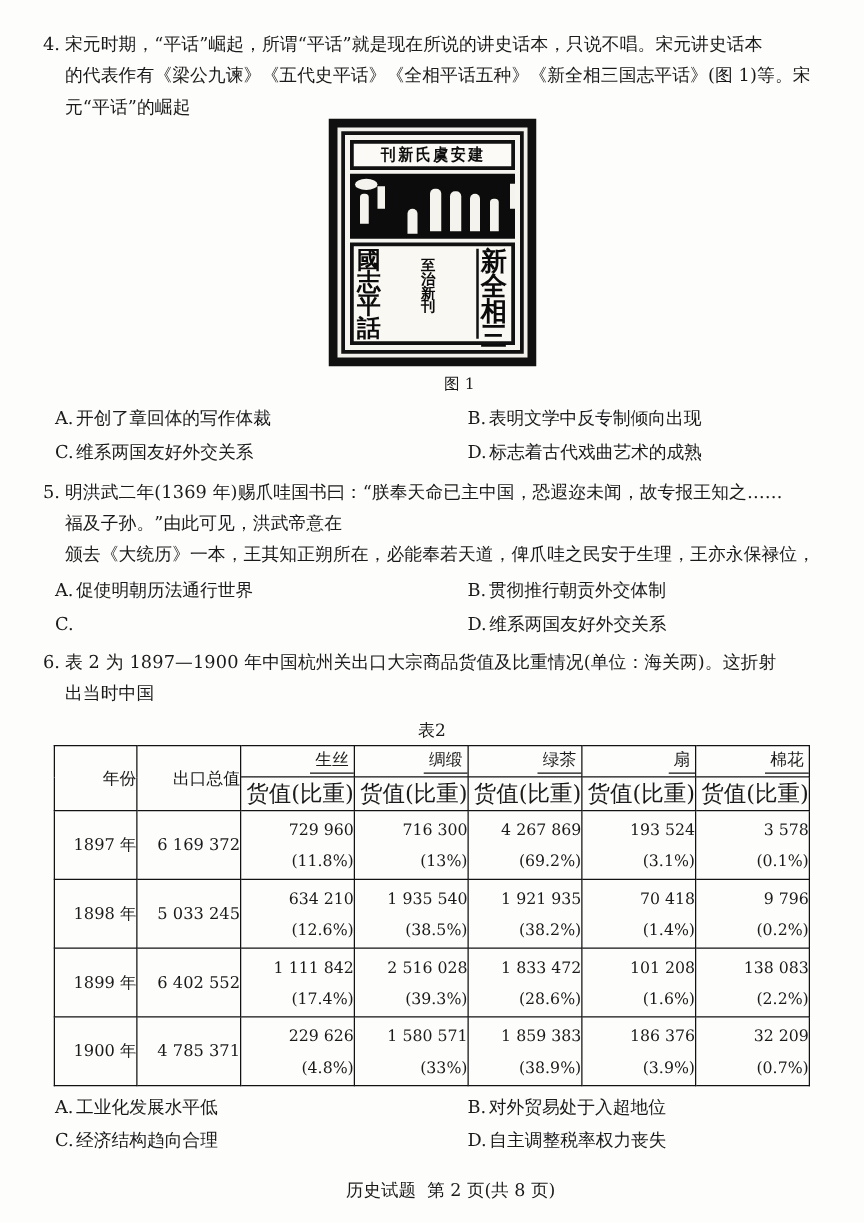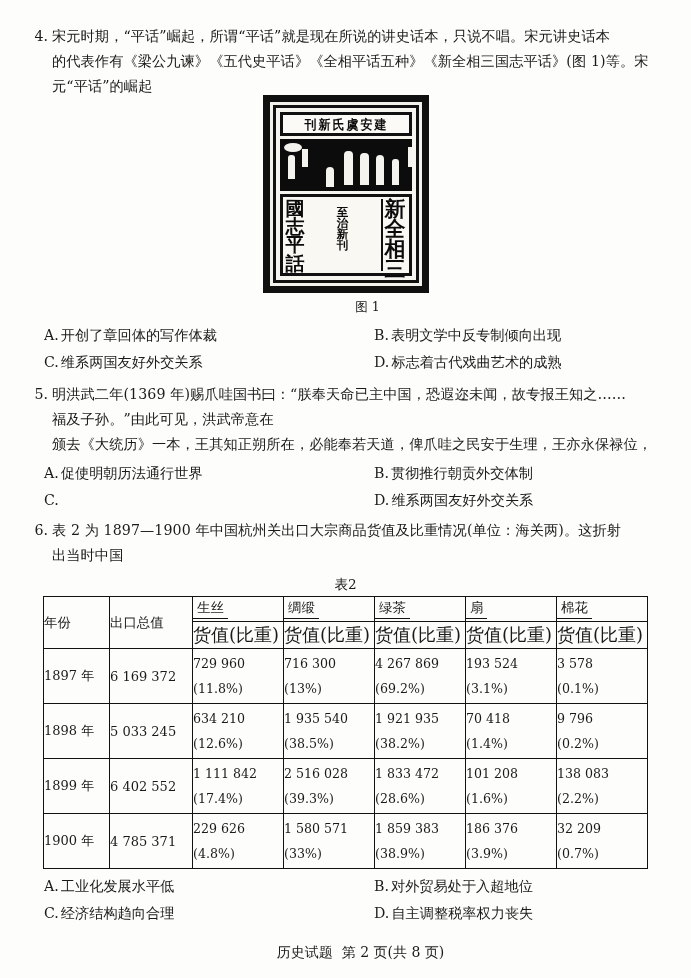--- a/index.html
+++ b/index.html
@@ -189,21 +189,21 @@
     position: absolute;
     left: 43px;
     top: 596px;
     width: 604px;
     border-collapse: collapse;
     font-size: 12.6px;
     table-layout: fixed;
   }
   table.data th, table.data td {
     border: 1px solid #121212;
-    text-align: left;
+    text-align: right;
     vertical-align: middle;
     padding: 0;
   }
   table.data th.grp {
     height: 24px;
     font-weight: normal;
     font-size: 13.4px;
   }
   table.data th.grp span {
     border-bottom: 1px solid #121212;

